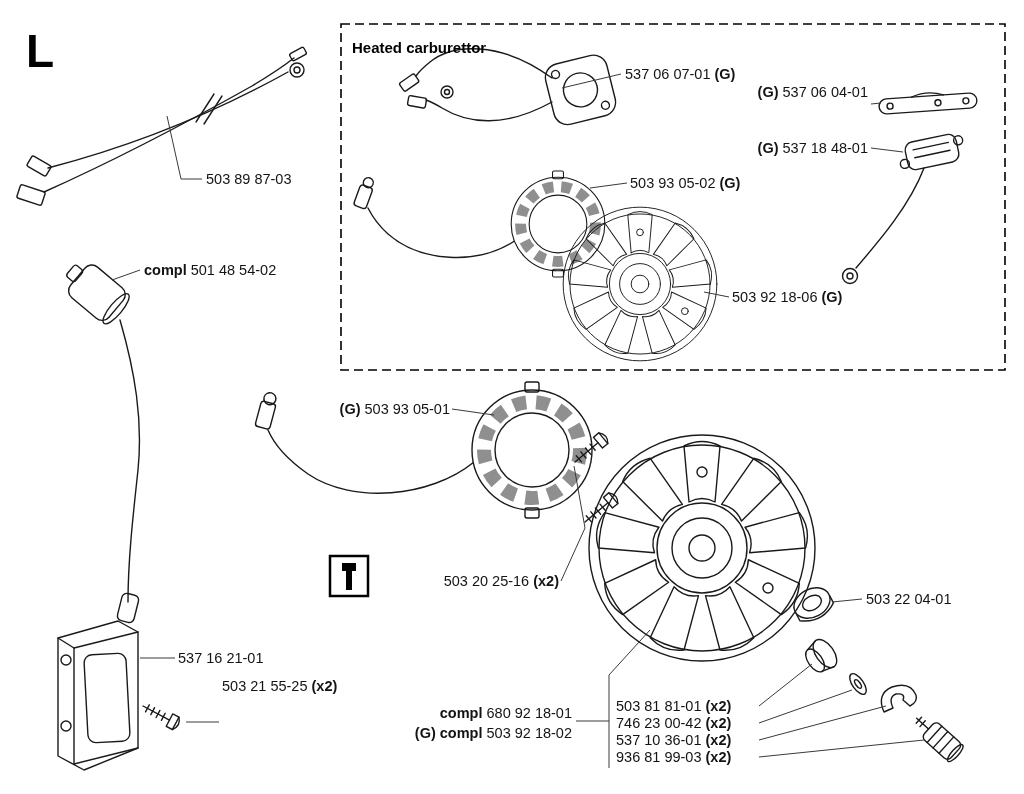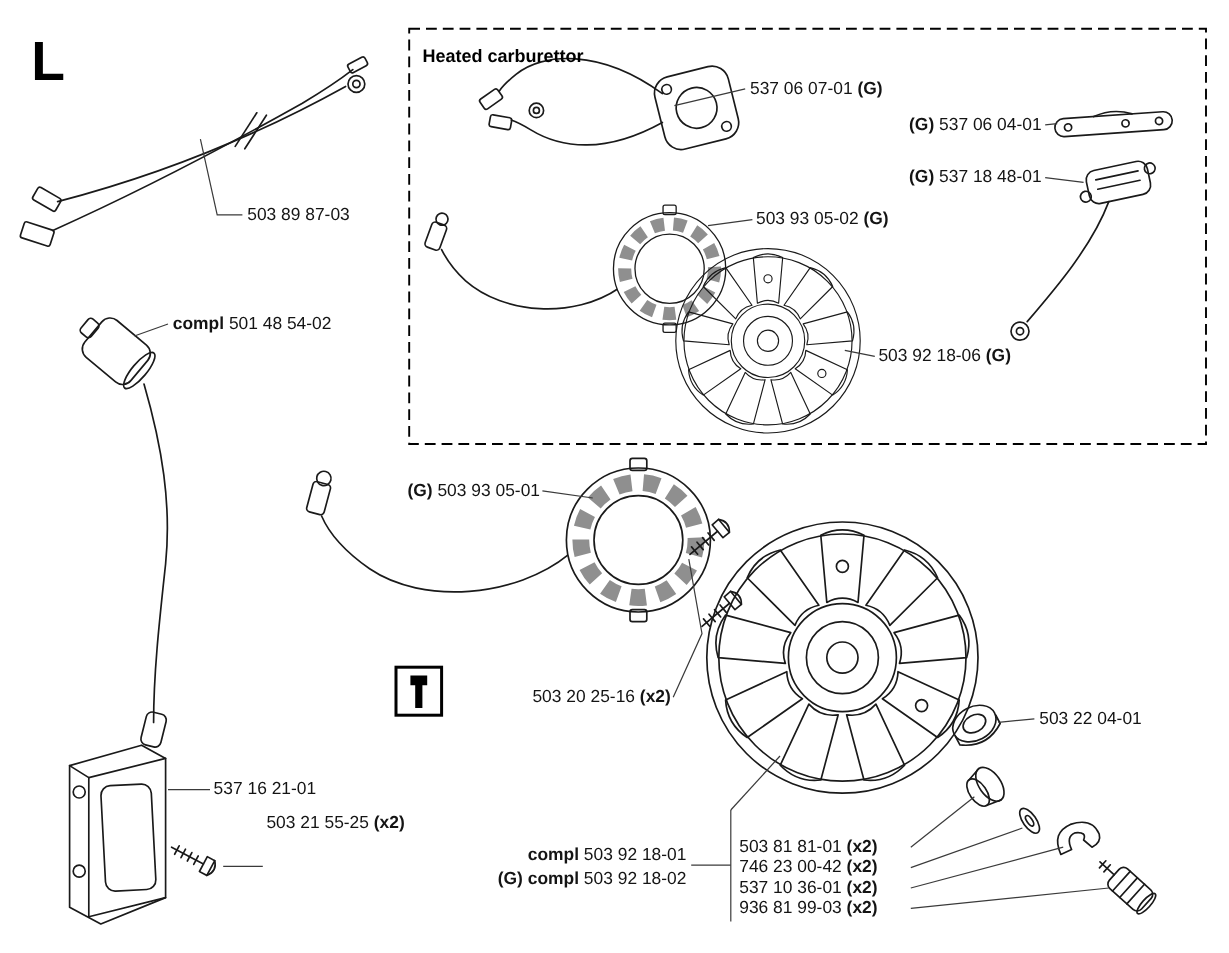--- a/index.html
+++ b/index.html
@@ -239,39 +239,39 @@
 
   <div class="section-letter">L</div>
   <div class="inset-title">Heated carburettor</div>
 
   <div class="label" style="left:206px;top:171px"><b></b><span>503 89 87-03</span><b></b></div>
 
   <div class="label" style="left:144px;top:262px"><b>compl </b><span>501 48 54-02</span><b></b></div>
 
   <div class="label" style="left:625px;top:66px"><b></b><span>537 06 07-01</span><b> (G)</b></div>
 
-  <div class="label" style="right:156px;top:96px"><b>(G) </b><span>537 06 04-01</span><b></b></div>
+  <div class="label" style="right:156px;top:84px"><b>(G) </b><span>537 06 04-01</span><b></b></div>
 
   <div class="label" style="right:156px;top:140px"><b>(G) </b><span>537 18 48-01</span><b></b></div>
 
   <div class="label" style="left:630px;top:175px"><b></b><span>503 93 05-02</span><b> (G)</b></div>
 
   <div class="label" style="left:732px;top:289px"><b></b><span>503 92 18-06</span><b> (G)</b></div>
 
   <div class="label" style="right:574px;top:401px"><b>(G) </b><span>503 93 05-01</span><b></b></div>
 
   <div class="label" style="right:465px;top:573px"><b></b><span>503 20 25-16</span><b> (x2)</b></div>
 
   <div class="label" style="left:178px;top:650px"><b></b><span>537 16 21-01</span><b></b></div>
 
   <div class="label" style="left:222px;top:678px"><b></b><span>503 21 55-25</span><b> (x2)</b></div>
 
   <div class="label" style="left:866px;top:591px"><b></b><span>503 22 04-01</span><b></b></div>
 
-  <div class="label" style="right:452px;top:705px"><b>compl </b><span>503 92 18-01</span><b></b></div>
+  <div class="label" style="right:452px;top:705px"><b>compl </b><span>680 92 18-01</span><b></b></div>
 
   <div class="label" style="right:452px;top:725px"><b>(G) compl </b><span>503 92 18-02</span><b></b></div>
 
   <div class="label" style="left:616px;top:698px"><b></b><span>503 81 81-01</span><b> (x2)</b></div>
 
   <div class="label" style="left:616px;top:715px"><b></b><span>746 23 00-42</span><b> (x2)</b></div>
 
   <div class="label" style="left:616px;top:732px"><b></b><span>537 10 36-01</span><b> (x2)</b></div>
 
   <div class="label" style="left:616px;top:749px"><b></b><span>936 81 99-03</span><b> (x2)</b></div>

